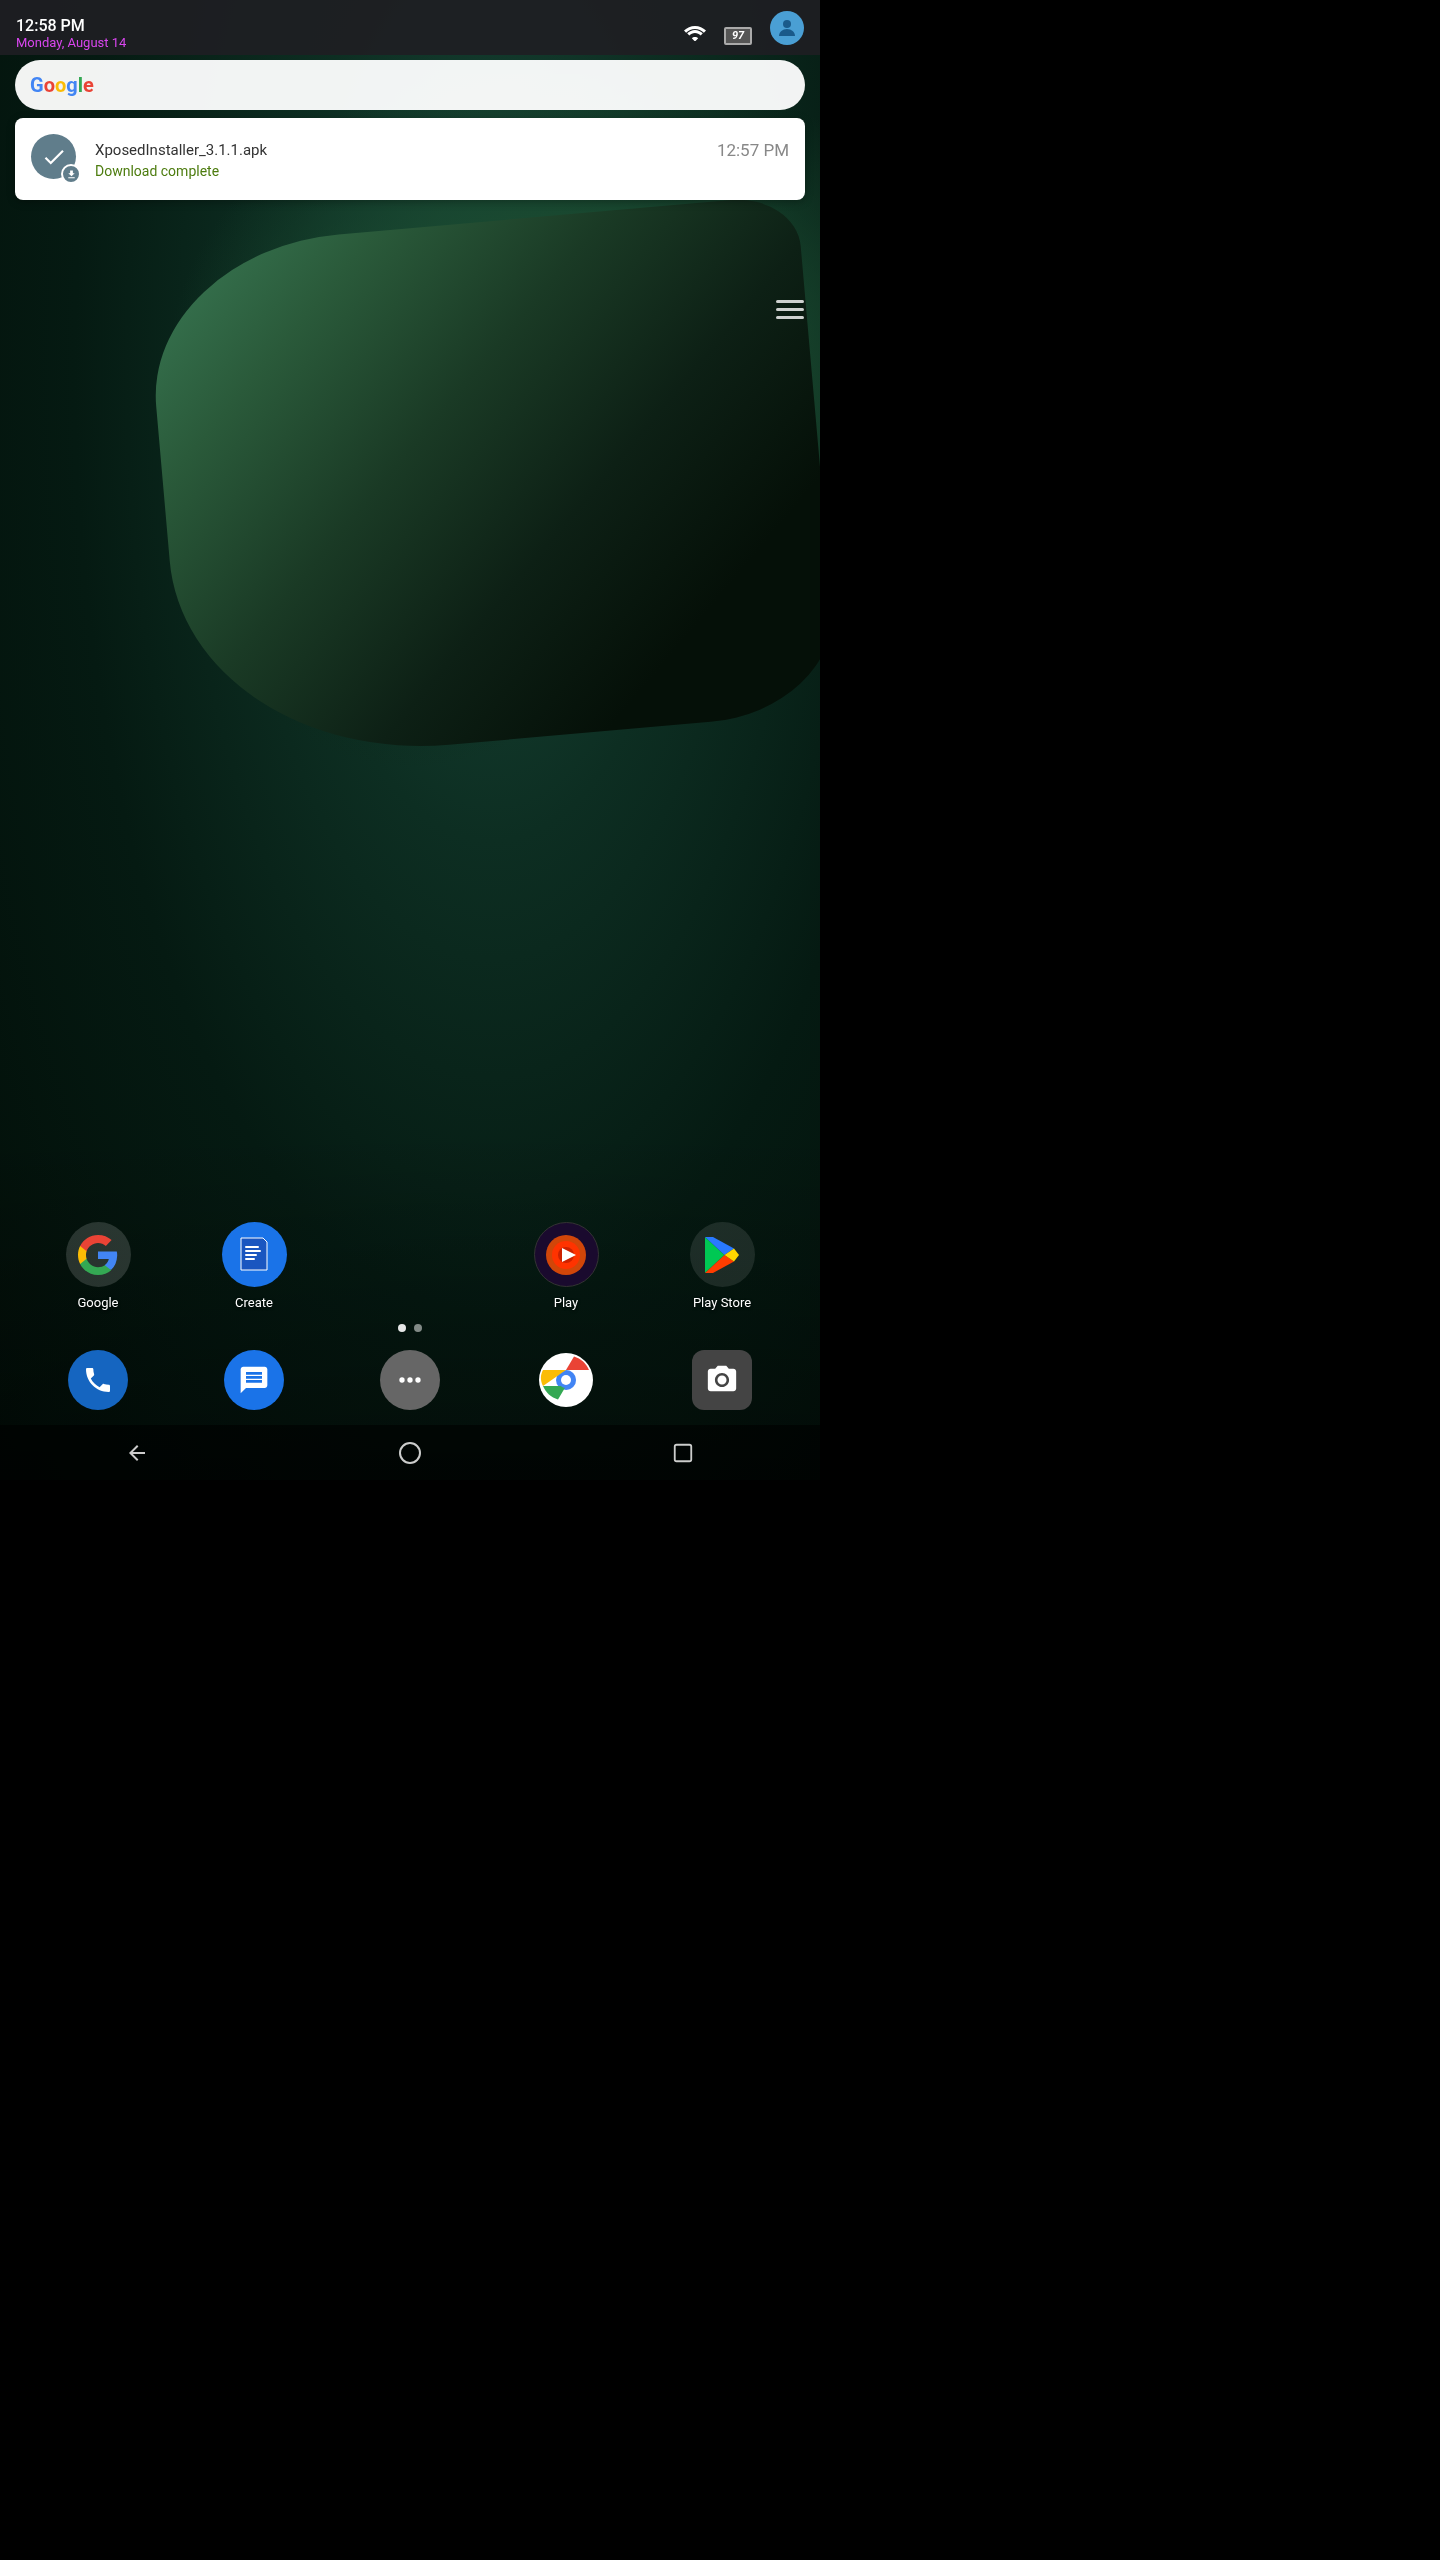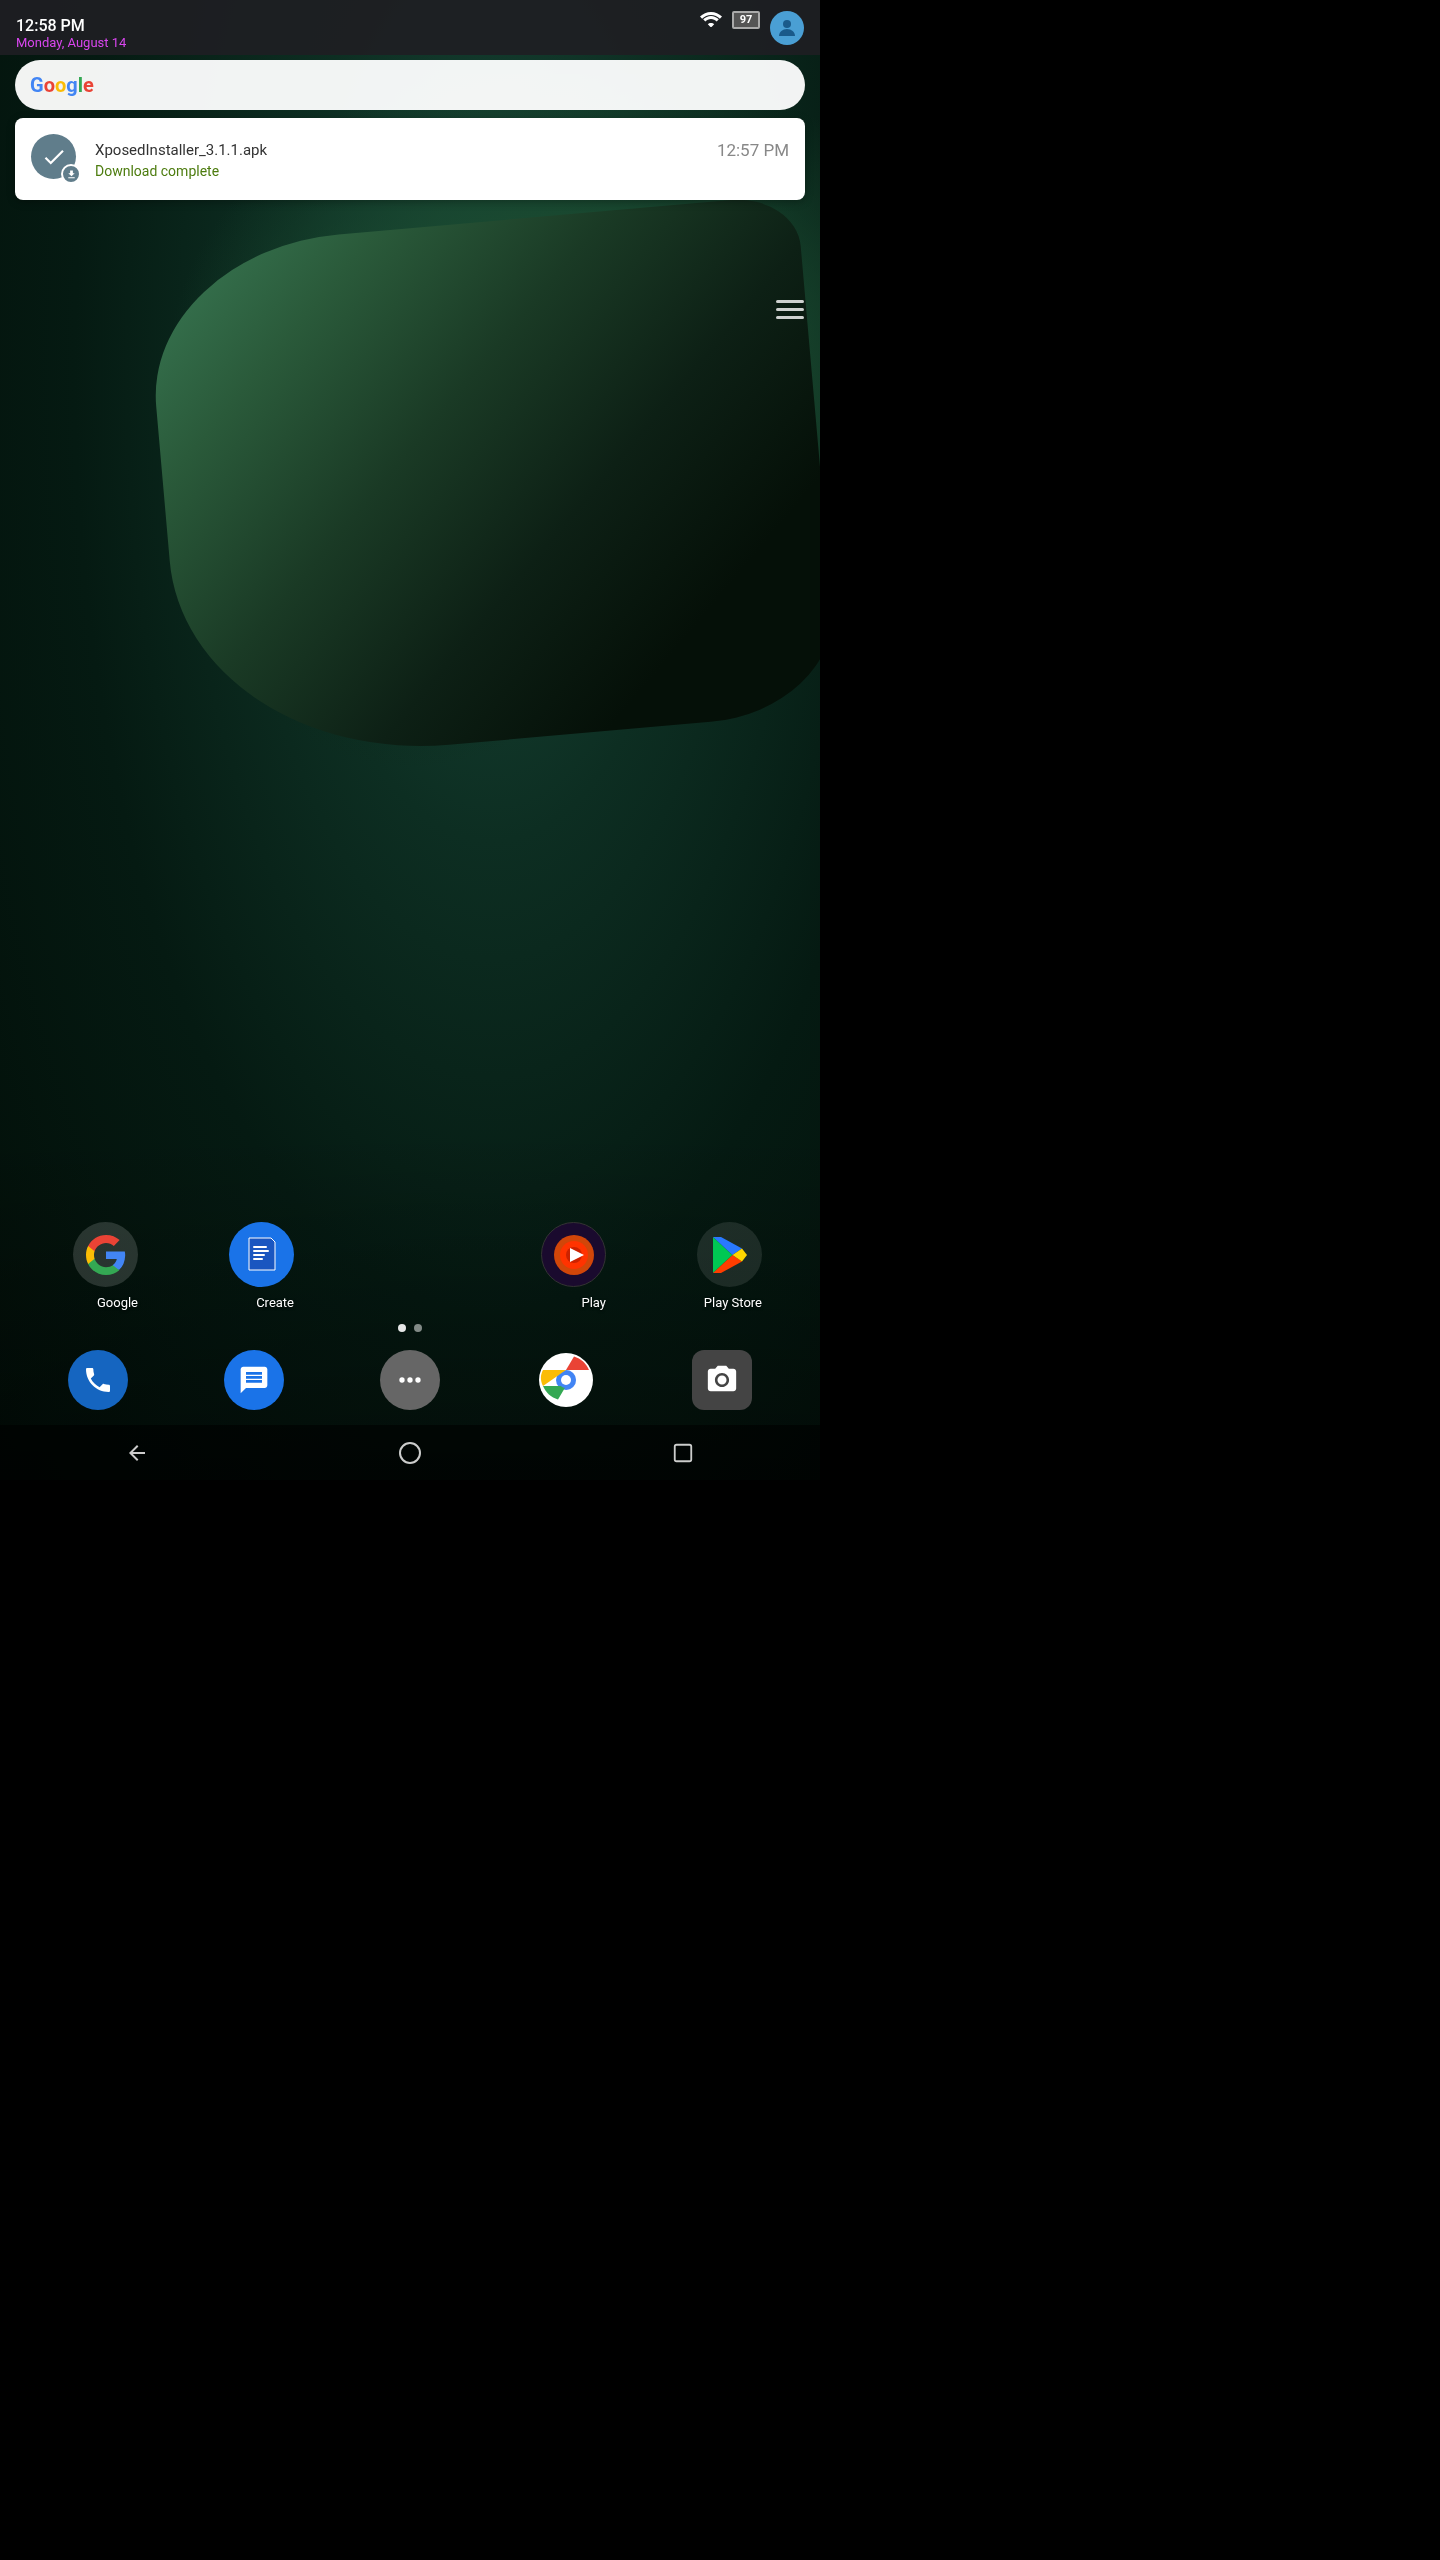--- a/index.html
+++ b/index.html
@@ -72,22 +72,23 @@
     }
 
     .status-date {
       color: #d946ef;
       font-size: 13px;
       line-height: 1.2;
     }
 
     .status-right {
       display: flex;
-      align-items: flex-start;
-      gap: 10px;
+      align-items: flex-end;
+      gap: 18px;
+      font-style: italic;
     }
 
     .battery-icon {
       color: #fff;
       font-size: 14px;
       display: flex;
       align-items: center;
       justify-content: center;
       background: #555;
       border: 2px solid #aaa;
@@ -237,21 +238,21 @@
     .app-row {
       display: flex;
       justify-content: space-around;
       align-items: flex-start;
       margin-bottom: 20px;
     }
 
     .app-item {
       display: flex;
       flex-direction: column;
-      align-items: flex-end;
+      align-items: center;
       gap: 8px;
       cursor: pointer;
       width: 80px;
     }
 
     .app-icon {
       width: 65px; height: 65px;
       border-radius: 50%;
       display: flex;
       align-items: center;

